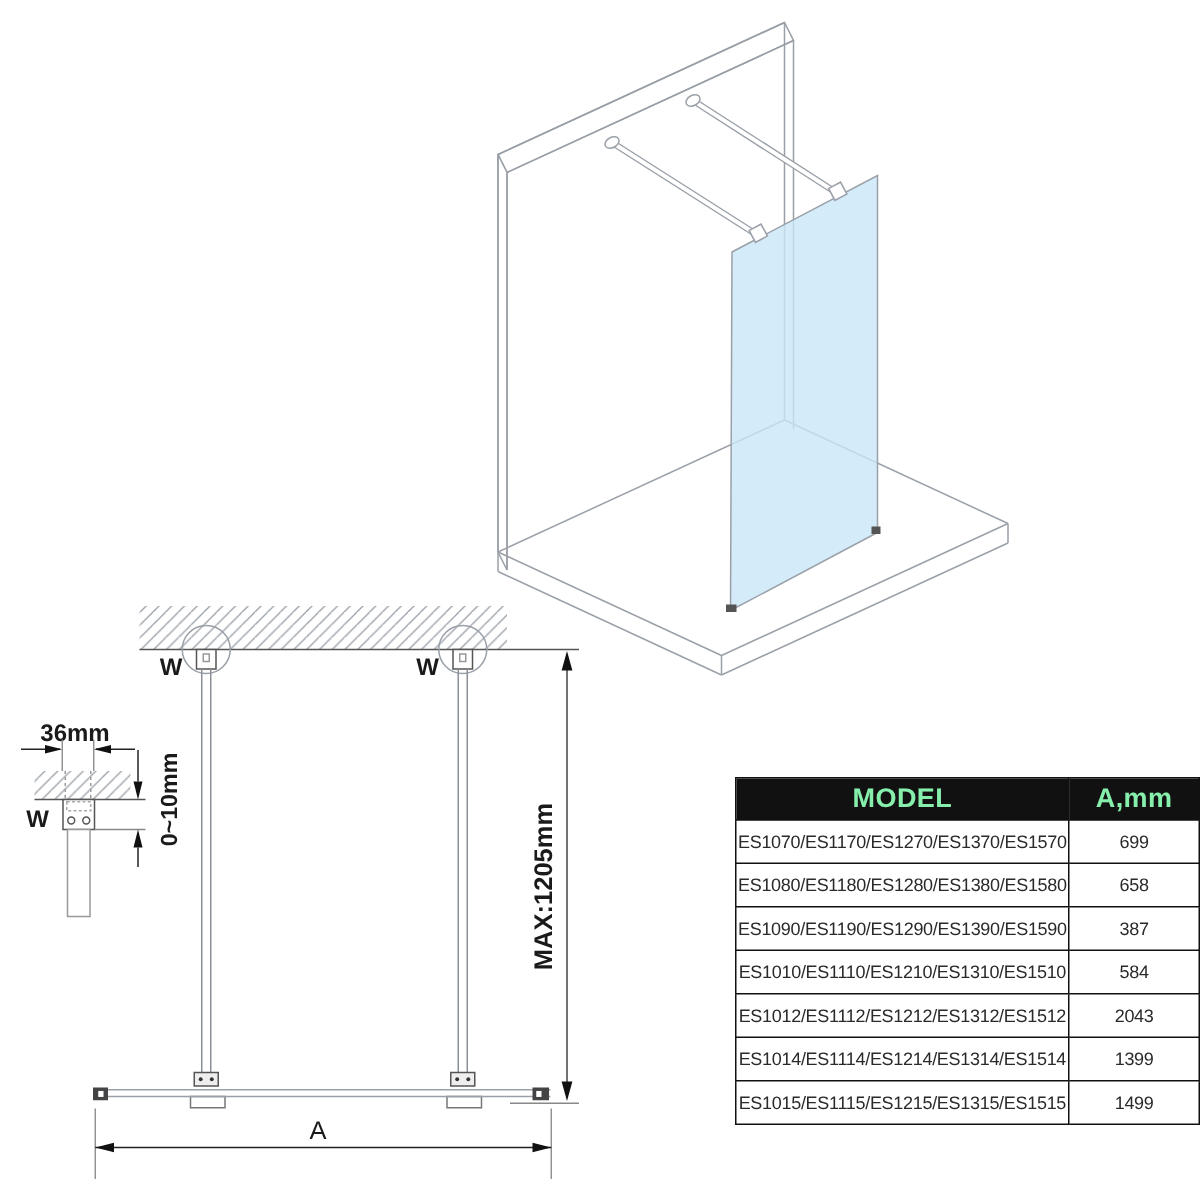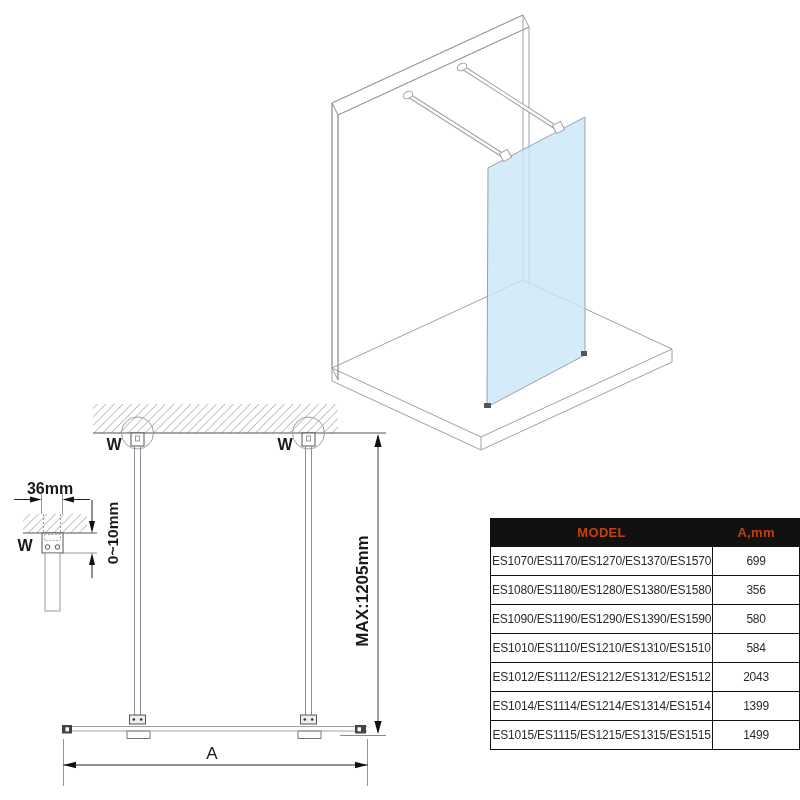--- a/index.html
+++ b/index.html
@@ -3,21 +3,21 @@
 <meta charset="utf-8">
 <style>
   html,body{margin:0;padding:0;background:#ffffff;}
   body{width:800px;height:800px;position:relative;font-family:"Liberation Sans",sans-serif;}
   #stage{position:absolute;left:0;top:0;width:800px;height:800px;}
   svg text{fill:#1a1a1a;}
 
   .spec-table{position:absolute;left:490px;top:518px;border-collapse:collapse;
     font-family:"Liberation Sans",sans-serif;}
   .spec-table th,.spec-table td{border:1.5px solid #111;white-space:nowrap;}
-  .spec-table th{background:#111;color:#c2410c;font-size:13px;font-weight:bold;
+  .spec-table th{background:#111;color:#86efac;font-size:18px;font-weight:bold;
     height:25px;text-align:center;letter-spacing:.3px;}
   .spec-table td{height:26px;font-size:12px;color:#2a2a2a;text-align:center;
     letter-spacing:-0.2px;}
   .col-model{width:205px;}
   .col-a{width:97px;}
 </style>
 </head>
 <body>
 
 <svg id="stage" viewBox="0 0 800 800">
@@ -183,25 +183,25 @@
       <th class="col-a">A,mm</th>
     </tr>
   </thead>
   <tbody>
     <tr>
       <td>ES1070/ES1170/ES1270/ES1370/ES1570</td>
       <td>699</td>
     </tr>
     <tr>
       <td>ES1080/ES1180/ES1280/ES1380/ES1580</td>
-      <td>356</td>
+      <td>658</td>
     </tr>
     <tr>
       <td>ES1090/ES1190/ES1290/ES1390/ES1590</td>
-      <td>580</td>
+      <td>387</td>
     </tr>
     <tr>
       <td>ES1010/ES1110/ES1210/ES1310/ES1510</td>
       <td>584</td>
     </tr>
     <tr>
       <td>ES1012/ES1112/ES1212/ES1312/ES1512</td>
       <td>2043</td>
     </tr>
     <tr>

